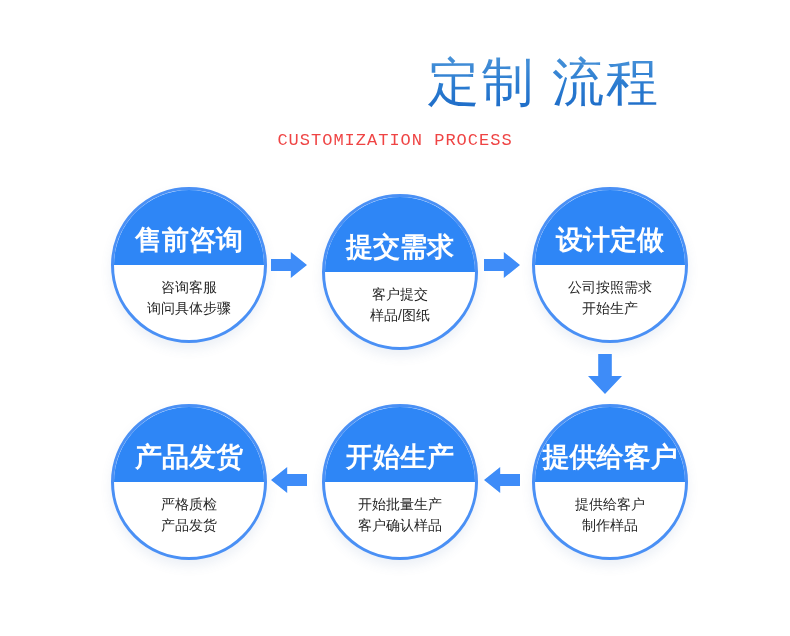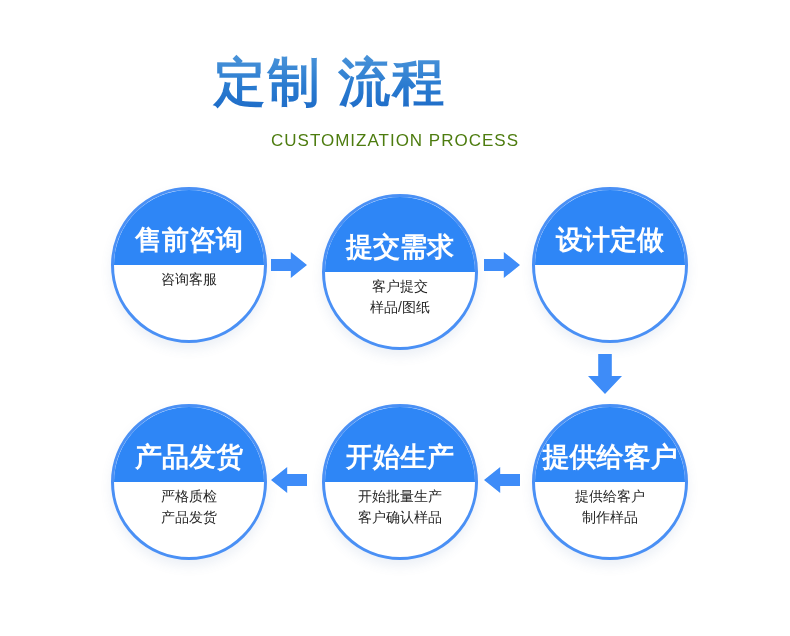--- a/index.html
+++ b/index.html
@@ -1,44 +1,44 @@
 <!DOCTYPE html>
 <html><head>
 <meta charset="utf-8">
 <style>
   html,body{margin:0;padding:0;background:#ffffff;}
   .canvas{
     position:relative;width:790px;height:636px;background:#ffffff;overflow:hidden;
     font-family:"Liberation Sans","DejaVu Sans",sans-serif;
   }
   .main-title{
-    position:absolute;top:50px;left:0;width:660px;text-align:center;
-    font-size:52px;font-weight:700;letter-spacing:2px;line-height:1.25;
+    position:absolute;top:50px;left:0;width:660px;text-align:right;
+    font-size:52px;font-weight:400;letter-spacing:2px;line-height:1.25;
     color:#1b69c6;
     background:linear-gradient(180deg,#4e97da 0%,#2a7bd0 55%,#1b69c6 100%);
     -webkit-background-clip:text;background-clip:text;
     -webkit-text-fill-color:transparent;
   }
   .sub-title{
     position:absolute;top:131px;left:0;width:790px;text-align:center;
-    font-size:17px;font-weight:400;letter-spacing:1px;color:#4d7c0f;
+    font-size:17px;font-weight:400;letter-spacing:1px;color:#ef4444;font-family:Liberation Mono, monospace;
   }
   .circle{
     position:absolute;width:156px;height:156px;border-radius:50%;
     background:#ffffff;border:3px solid #4a90f5;box-sizing:border-box;
     overflow:hidden;box-shadow:0 6px 12px rgba(70,110,170,0.10);
   }
   .circle-top{
     height:50%;background:#2e86f6;
     display:flex;align-items:flex-end;justify-content:center;
     padding-bottom:7px;box-sizing:border-box;
   }
   .step-title{color:#ffffff;font-size:27px;font-weight:700;white-space:nowrap;margin-top:16px;}
   .circle-bottom{
-    height:50%;padding-top:4px;box-sizing:border-box;text-align:center;
+    height:50%;padding-top:12px;box-sizing:border-box;text-align:center;
     font-size:14px;line-height:21px;color:#262626;
   }
   .c-r1c1{left:111px;top:187px}
   .c-r1c2{left:322px;top:194px}
   .c-r1c3{left:532px;top:187px}
   .c-r2c1{left:111px;top:404px}
   .c-r2c2{left:322px;top:404px}
   .c-r2c3{left:532px;top:404px}
   .arrow{position:absolute;background:#3e8cf8;}
   .arrow-right{
@@ -66,40 +66,45 @@
 
   <div class="main-title">定制 流程</div>
   <div class="sub-title">CUSTOMIZATION PROCESS</div>
 
   <div class="circle c-r1c1">
     <div class="circle-top">
       <span class="step-title">售前咨询</span>
     </div>
     <div class="circle-bottom">
       <div>咨询客服</div>
+      <div>询问具体步骤</div>
     </div>
   </div>
 
   <div class="arrow arrow-right a1"></div>
 
   <div class="circle c-r1c2">
     <div class="circle-top">
       <span class="step-title">提交需求</span>
     </div>
     <div class="circle-bottom">
       <div>客户提交</div>
       <div>样品/图纸</div>
     </div>
   </div>
 
   <div class="arrow arrow-right a2"></div>
 
   <div class="circle c-r1c3">
     <div class="circle-top">
       <span class="step-title">设计定做</span>
+    </div>
+    <div class="circle-bottom">
+      <div>公司按照需求</div>
+      <div>开始生产</div>
     </div>
   </div>
 
   <div class="arrow arrow-down a3"></div>
 
   <div class="circle c-r2c3">
     <div class="circle-top">
       <span class="step-title">提供给客户</span>
     </div>
     <div class="circle-bottom">

